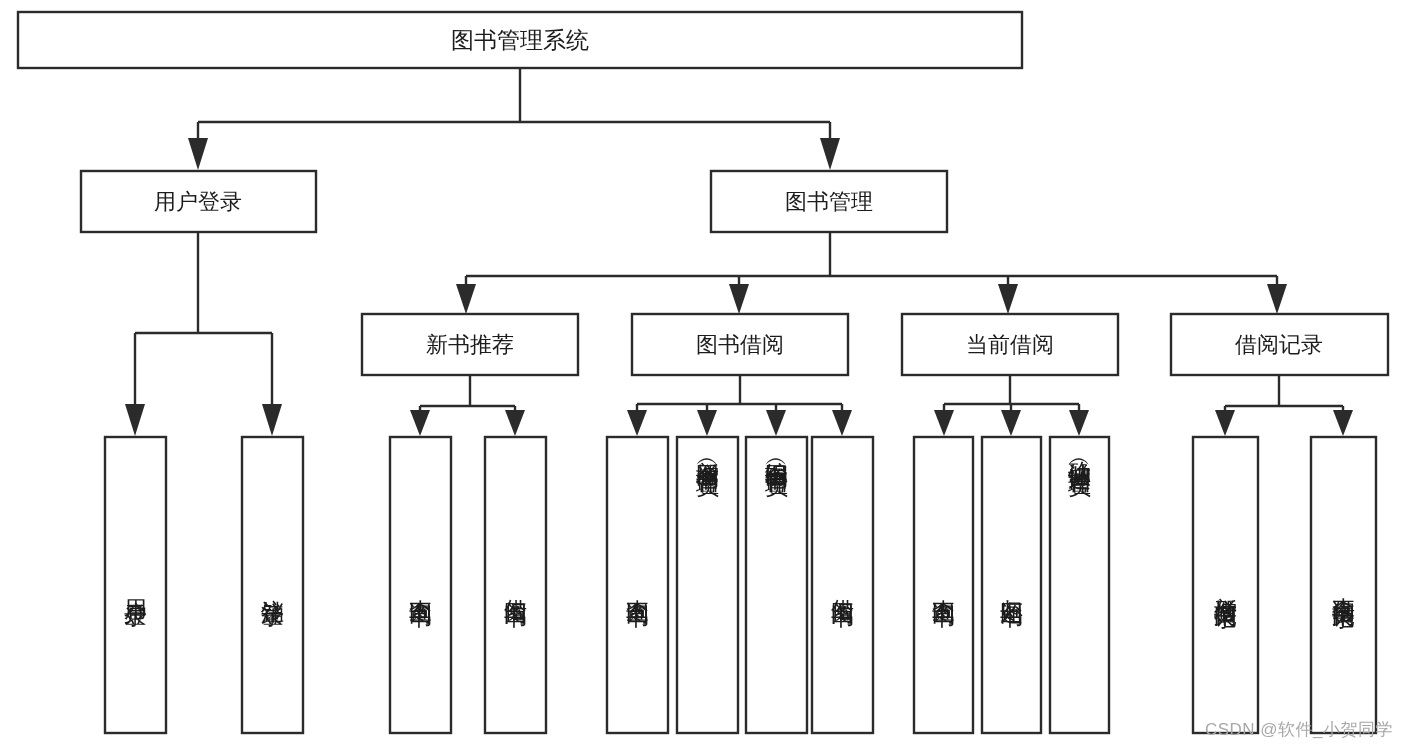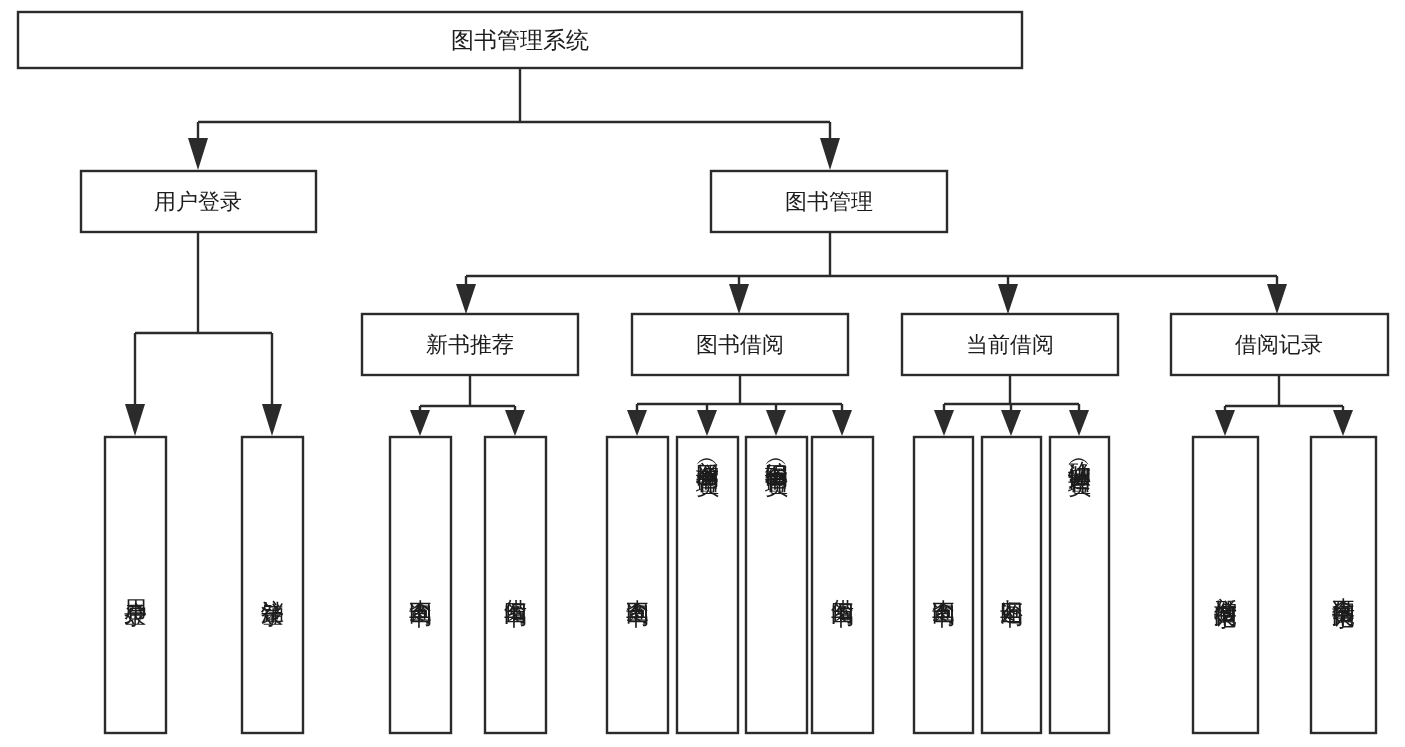--- a/index.html
+++ b/index.html
@@ -241,14 +241,15 @@
     <span class="leaf-label" style="margin-top:6px;">确认归还（管理员）</span>
   </div>
 
   <div class="leaf-label-wrap" style="left:1193px; top:437px; width:65px; height:296px;">
     <span class="leaf-label">新增借阅记录</span>
   </div>
   <div class="leaf-label-wrap" style="left:1311px; top:437px; width:65px; height:296px;">
     <span class="leaf-label">查询借阅记录</span>
   </div>
 
+  <div class="watermark">CSDN @软件_小贺同学</div>
 
 </div>
 
 </body></html>

